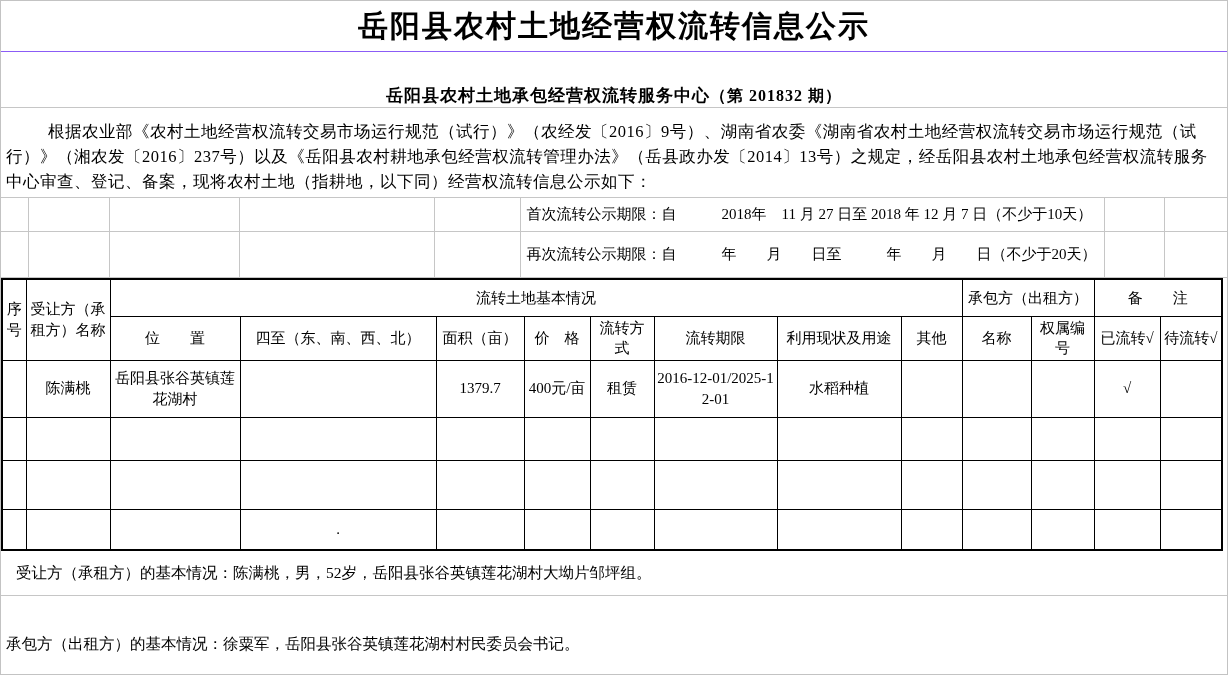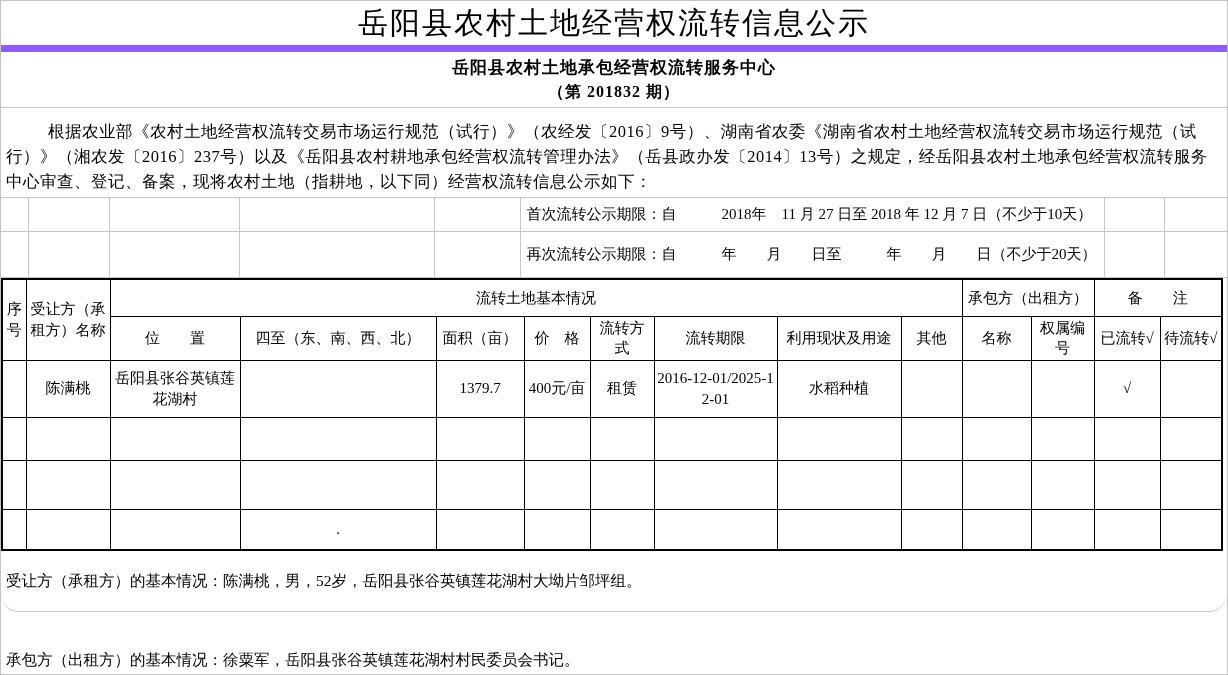--- a/index.html
+++ b/index.html
@@ -4,27 +4,27 @@
 <style>
   * { margin:0; padding:0; box-sizing:border-box; }
   html,body { background:#f2f2f2; }
   body { font-family:"Liberation Serif","DejaVu Serif",serif; color:#000; }
   .page {
     position:relative; width:1228px; height:675px; margin:0 auto;
     background:#fff; border:1px solid #c3c3c3; overflow:hidden;
   }
   
   .title-row {
-    height:51px; border-bottom:7px solid #8b5cf6;
+    height:51px; border-bottom:1px solid #8b5cf6;
     display:flex; align-items:center; justify-content:center;
-    font-size:30px; font-weight:normal; letter-spacing:2px;
+    font-size:30px; font-weight:bold; letter-spacing:2px;
   }
   .subtitle-block {
     height:56px; border-bottom:1px solid #c6c6c6;
-    display:flex; flex-direction:column; align-items:center; justify-content:center;
+    display:flex; flex-direction:row; align-items:flex-end; justify-content:center;
   }
   .subtitle-line1 { font-size:17px; font-weight:bold; letter-spacing:1px; }
   .subtitle-line2 { font-size:16px; font-weight:bold; margin-top:3px; letter-spacing:1px; }
   .intro-block {
     height:90px; border-bottom:1px solid #c6c6c6;
     font-size:16.5px; line-height:25px; padding:11px 6px 0 5px;
     text-indent:42px; letter-spacing:0.5px;
   }
   
   .notice-table { border-collapse:collapse; table-layout:fixed; width:1226px; }
@@ -50,22 +50,22 @@
   .main-table tr.hr1 th { height:38px; }
   .main-table tr.hr2 th { height:32px; }
   .main-table tr.r-data td { height:57px; }
   .main-table tr.r-e1 td { height:43px; }
   .main-table tr.r-e2 td { height:49px; }
   .main-table tr.r-e3 td { height:41px; }
   .cell-seq { word-break:break-all; line-height:1.25; padding:1px 4px; }
   .cell-wrap { word-break:break-all; }
   
   .footer-row1 {
-    height:61px; border-bottom:1px solid #c6c6c6;
-    display:flex; align-items:center; font-size:15.5px; padding-left:5px;border-radius:18px;
+    height:45px; border-bottom:1px solid #c6c6c6;
+    display:flex; align-items:center; font-size:15.5px; padding-left:15px;
   }
   .footer-row2 {
     height:96px;
     display:flex; align-items:center; font-size:15.5px; padding-left:5px;
   }
 </style>
 </head>
 <body>
 
 <div class="page">

